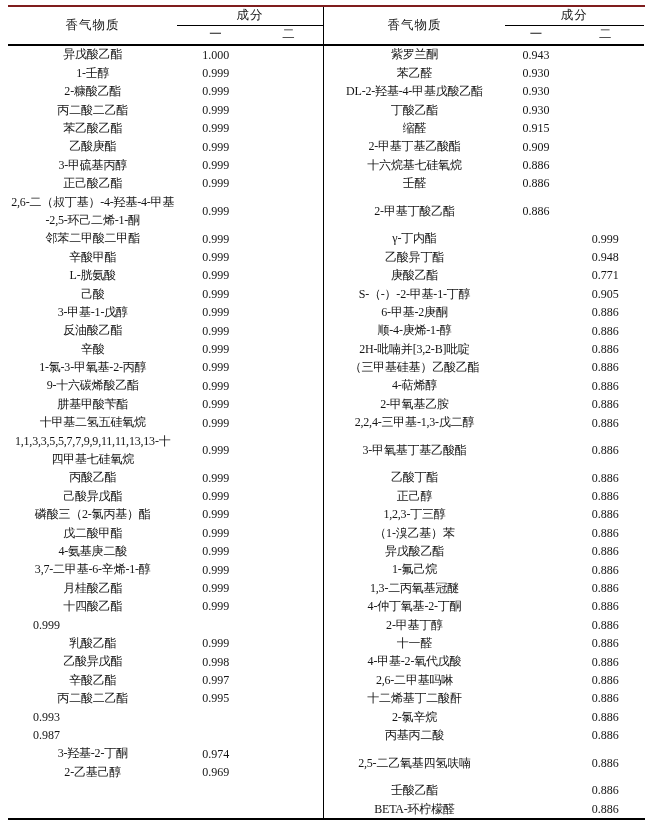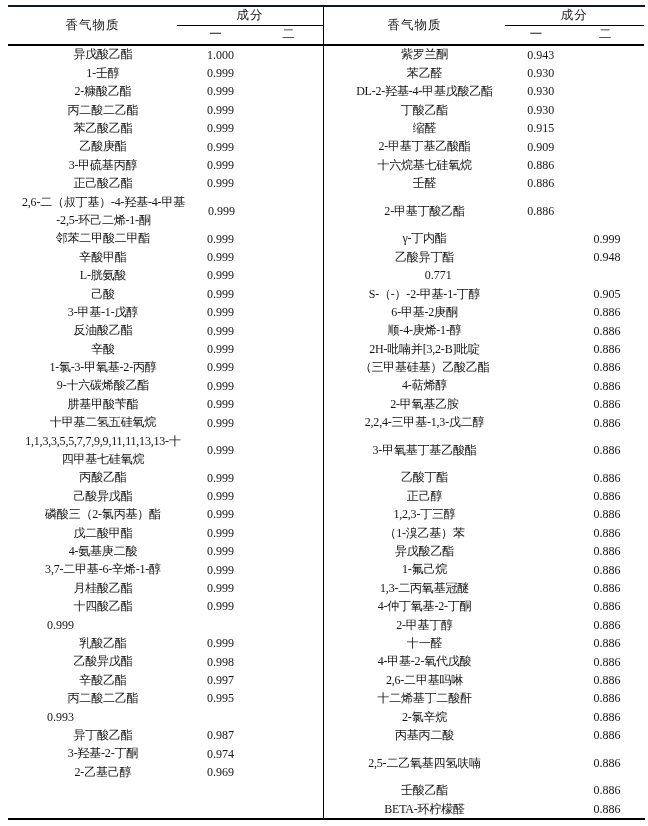--- a/index.html
+++ b/index.html
@@ -4,21 +4,21 @@
 <style>
   * { margin:0; padding:0; box-sizing:border-box; }
   html,body { width:648px; height:826px; background:#fff; }
   body {
     font-family:"Liberation Serif","DejaVu Serif",serif;
     color:#141414;
     position:relative;
   }
   .corr-table {
     position:absolute; left:8px; top:5px; width:637px;
-    border-top:2px solid #0f172a;
+    border-top:2px solid #7f1d1d;
     border-bottom:2px solid #000;
     display:flex;
     background:#fff;
   }
   .half { display:flex; flex-direction:column; }
   .half.left  { width:316px; border-right:1.5px solid #000; }
   .half.right { width:319.5px; }
 
   
   .thead { display:flex; height:39px; border-bottom:2px solid #000; }
@@ -38,21 +38,21 @@
 
   
   .left  .c-name { width:170px; }
   .left  .c-v1   { width:77px;  }
   .left  .c-v2   { width:69px;  }
   .right .c-name { width:181px; }
   .right .c-v1   { width:62px;  }
   .right .c-v2   { width:76.5px;}
 
   
-  .tbody { display:flex; flex-direction:column;margin-left:14px; }
+  .tbody { display:flex; flex-direction:column; }
   .trow { display:flex; height:18.4px; }
   .trow.tall { height:36.8px; }
   .cell {
     display:flex; align-items:center; justify-content:center;
     font-size:12px; text-align:center; overflow:visible;
   }
   .cell.name { white-space:pre; line-height:17.5px; letter-spacing:-0.2px; }
   .cell.val  { font-variant-numeric:tabular-nums; }
 </style>
 </head>
@@ -241,21 +241,20 @@
         <div class="trow">
           <div class="cell name c-name">丙二酸二乙酯</div>
           <div class="cell val c-v1">0.995</div>
           <div class="cell val c-v2"></div>
         </div>
         <div class="trow">
           <div class="cell val c-v1">0.993</div>
           <div class="cell val c-v2"></div>
         </div>
         <div class="trow">
-          <div class="cell name c-name">异丁酸乙酯</div>
           <div class="cell val c-v1">0.987</div>
           <div class="cell val c-v2"></div>
         </div>
         <div class="trow">
           <div class="cell name c-name">3-羟基-2-丁酮</div>
           <div class="cell val c-v1">0.974</div>
           <div class="cell val c-v2"></div>
         </div>
         <div class="trow">
           <div class="cell name c-name">2-乙基己醇</div>
@@ -326,20 +325,21 @@
           <div class="cell name c-name">γ-丁内酯</div>
           <div class="cell val c-v1"></div>
           <div class="cell val c-v2">0.999</div>
         </div>
         <div class="trow">
           <div class="cell name c-name">乙酸异丁酯</div>
           <div class="cell val c-v1"></div>
           <div class="cell val c-v2">0.948</div>
         </div>
         <div class="trow">
+          <div class="cell name c-name">庚酸乙酯</div>
           <div class="cell val c-v1"></div>
           <div class="cell val c-v2">0.771</div>
         </div>
         <div class="trow">
           <div class="cell name c-name">S-（-）-2-甲基-1-丁醇</div>
           <div class="cell val c-v1"></div>
           <div class="cell val c-v2">0.905</div>
         </div>
         <div class="trow">
           <div class="cell name c-name">6-甲基-2庚酮</div>

